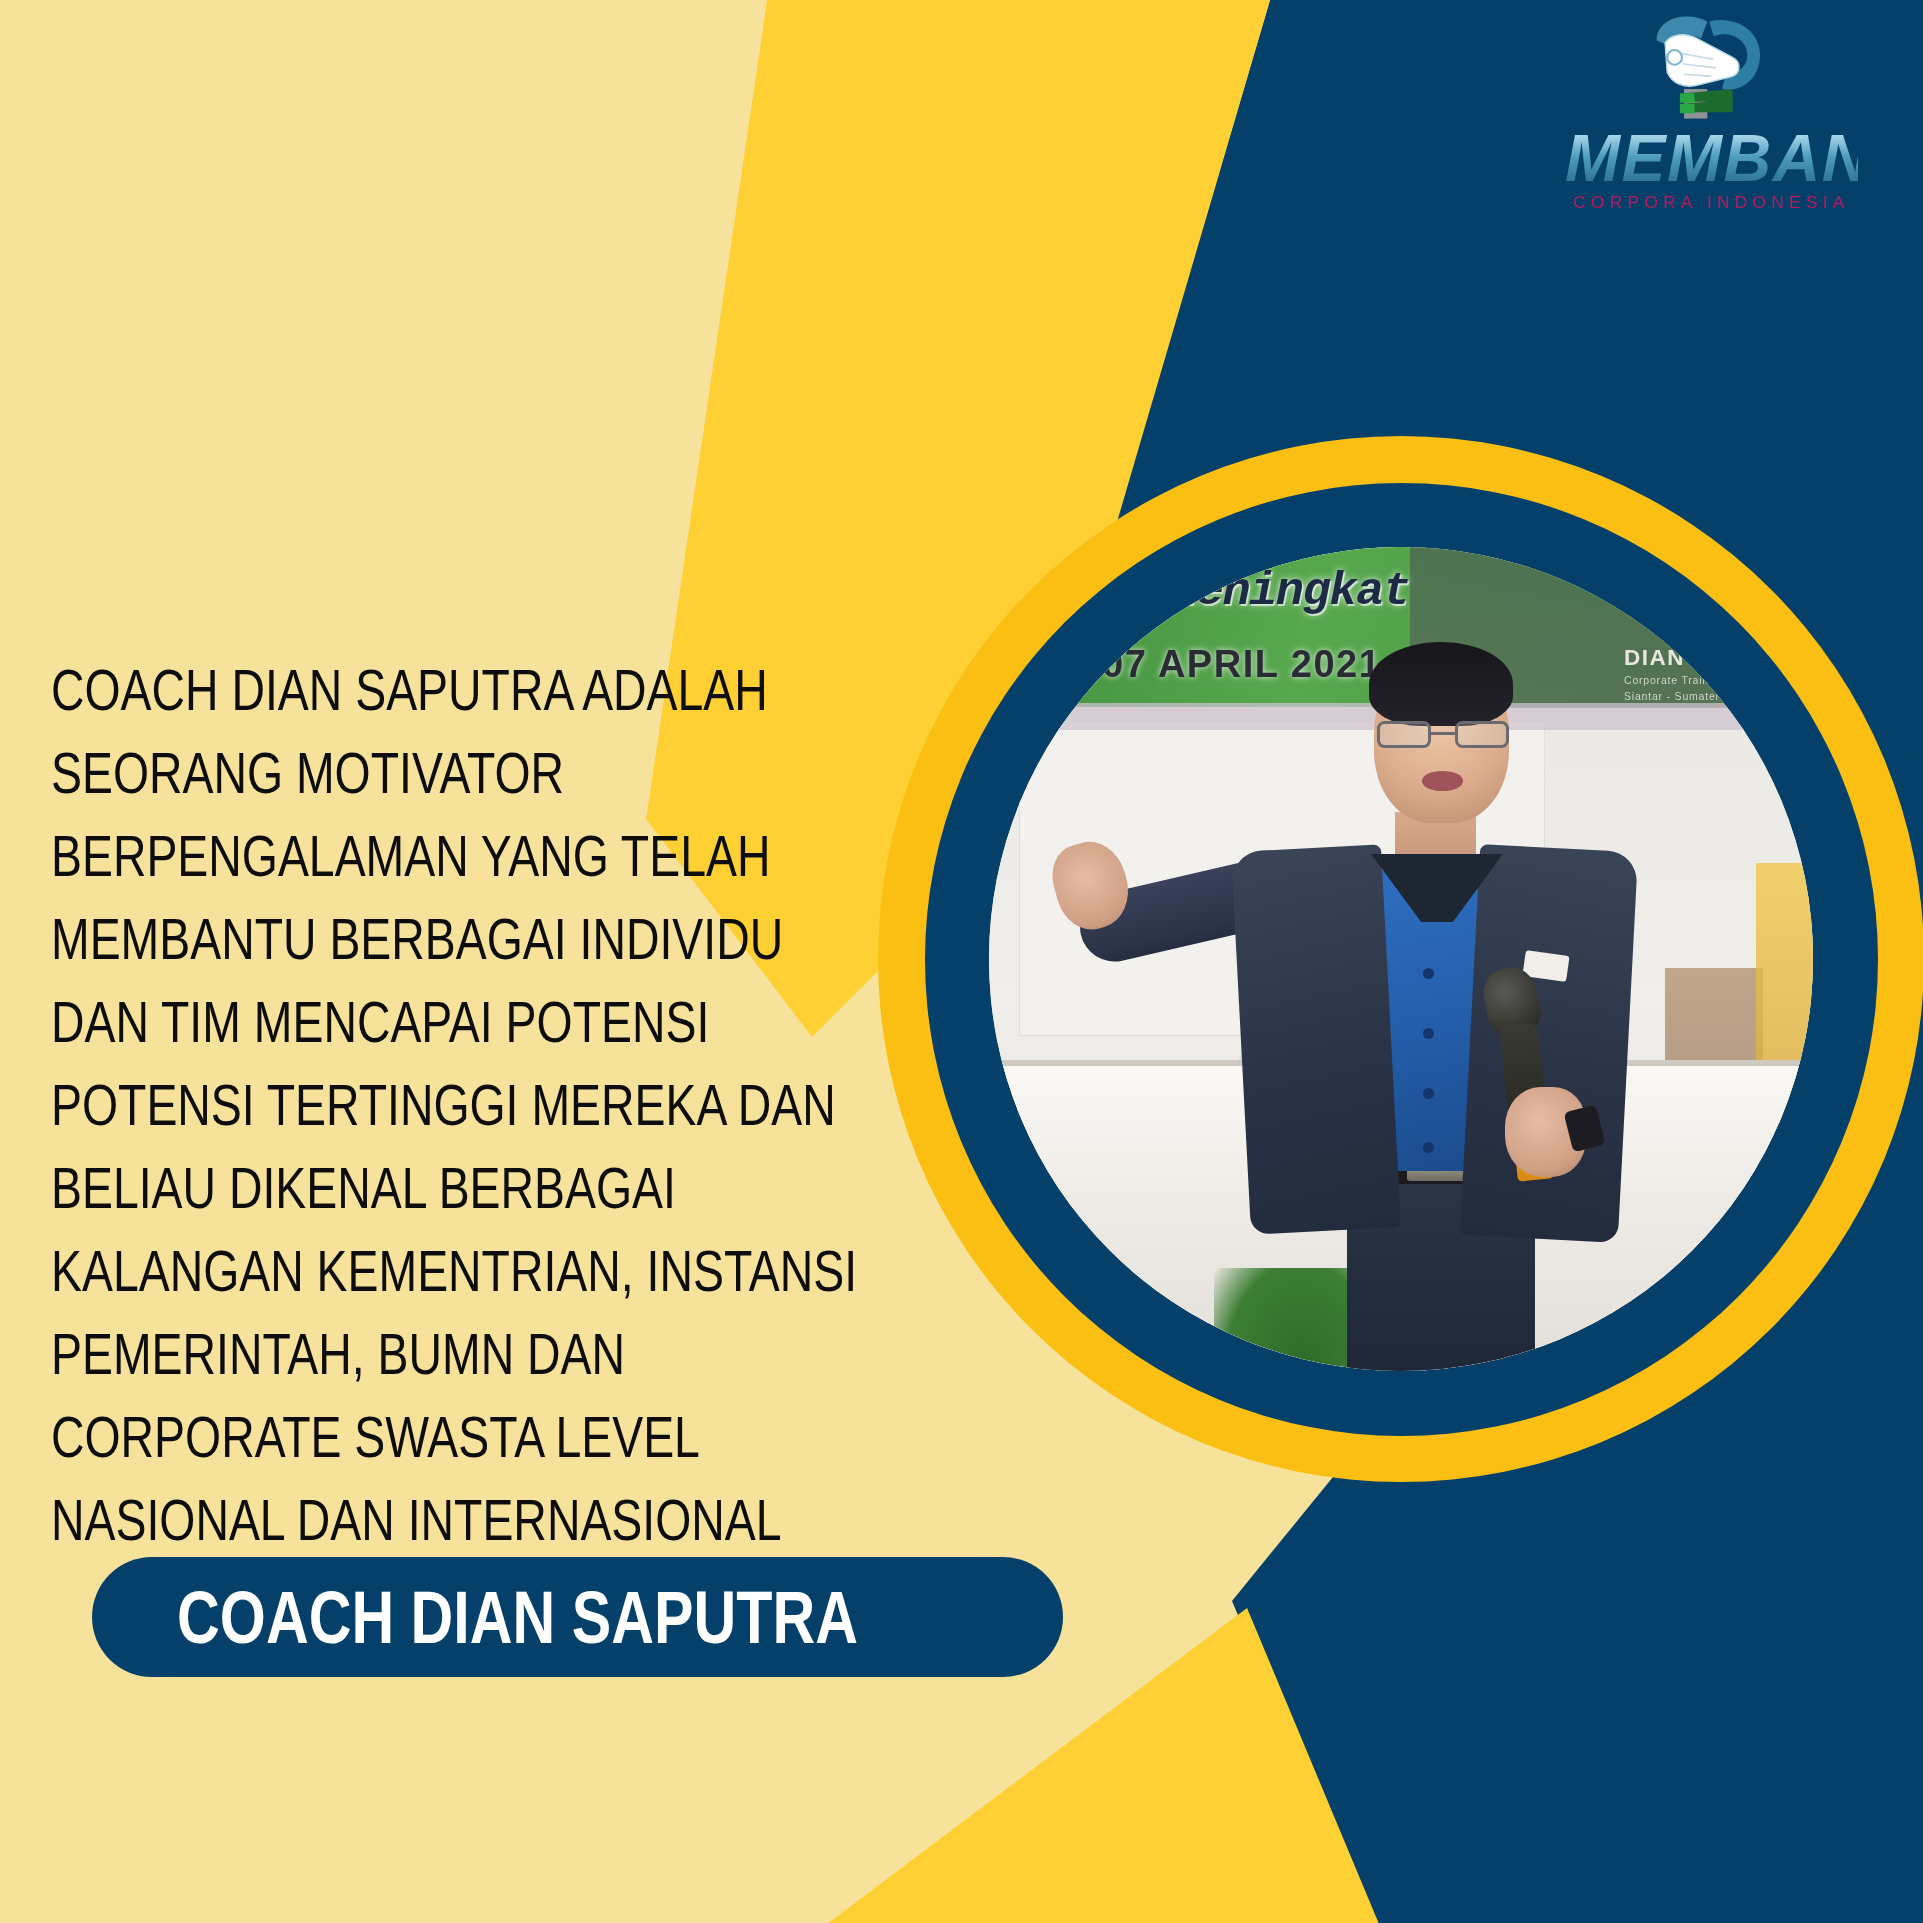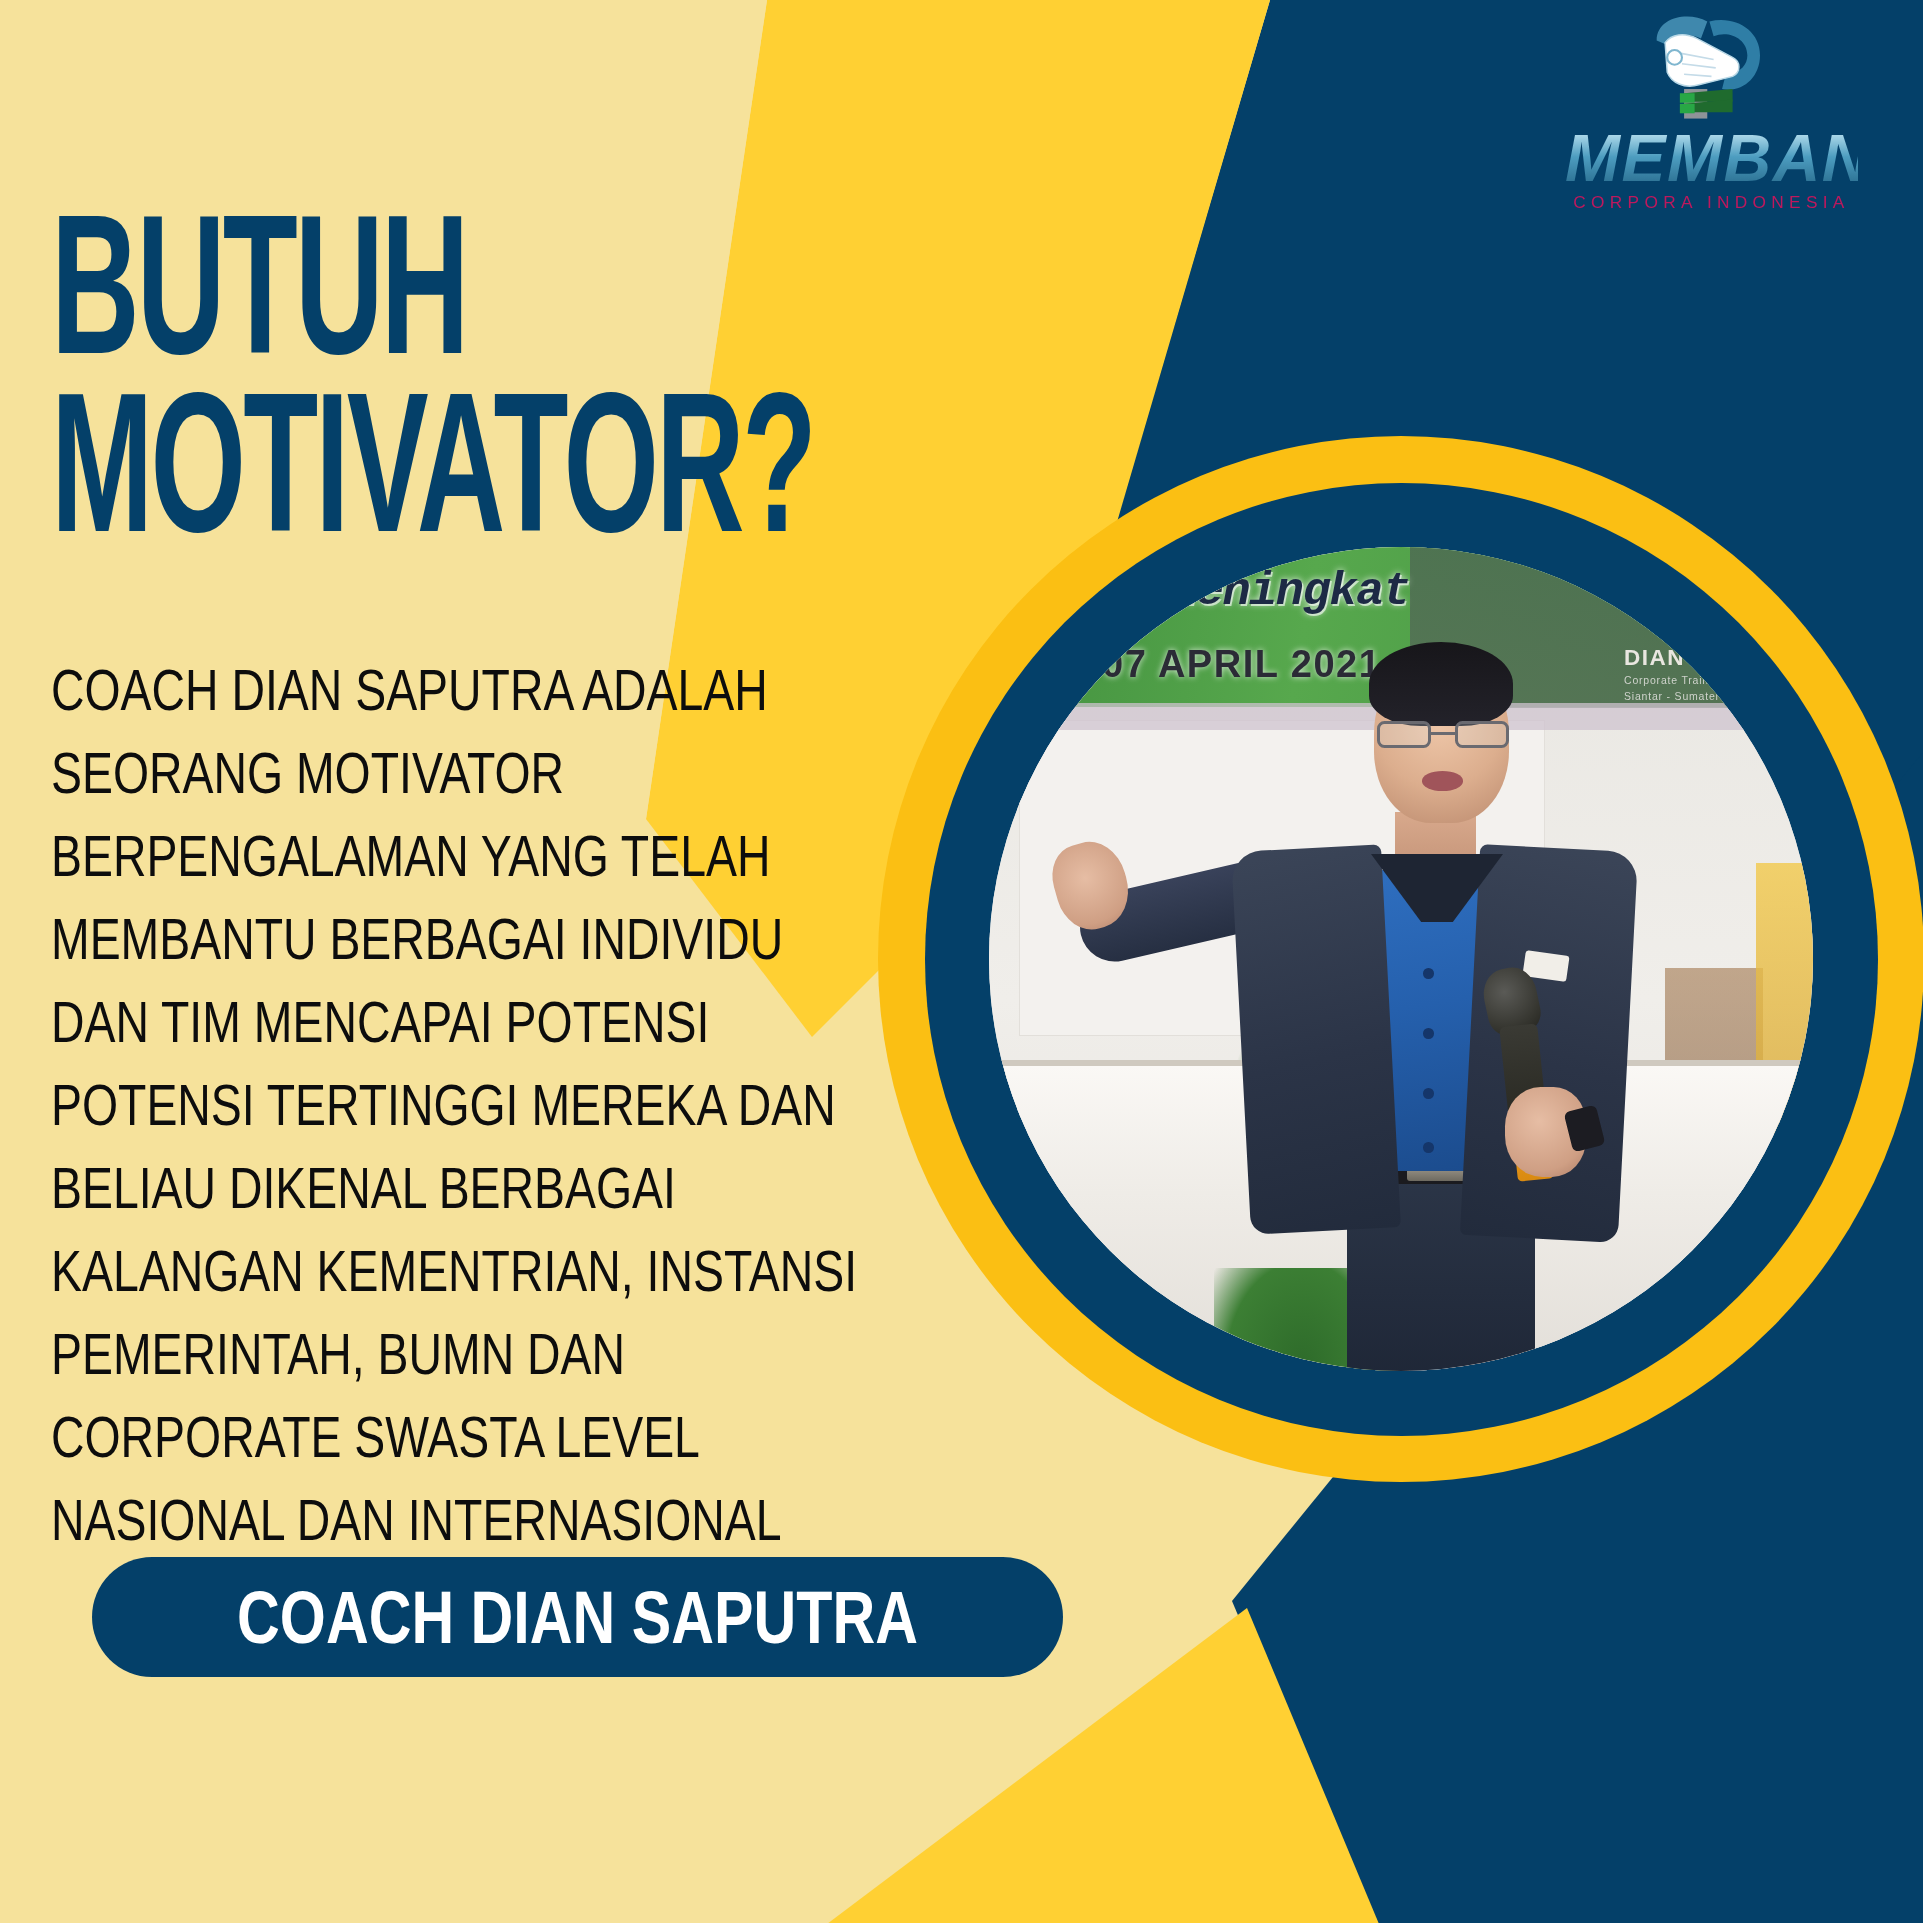--- a/index.html
+++ b/index.html
@@ -319,21 +319,21 @@
     white-space:nowrap;
     margin-bottom:25px;
   }
 
   
   .name-pill{
     position:absolute; left:92px; top:1557px;
     width:971px; height:120px;
     background:#044069;
     border-radius:60px;
-    display:flex; align-items:center; justify-content:center;
+    display:flex; align-items:center; justify-content:flex-start;
   }
   .name-pill span{
     font-family:"Liberation Sans Narrow","Liberation Sans", sans-serif;
     font-weight:bold;
     color:#ffffff;
     font-size:74px;
     letter-spacing:0px;
     transform:scaleX(0.80);
     white-space:nowrap;
   }
@@ -443,24 +443,20 @@
       </div>
       <div class="sp-mouth"></div>
       <div class="sp-mic-head"></div>
       <div class="sp-mic-body"></div>
       <div class="sp-mic-grip"></div>
       <div class="sp-hand2"></div>
       <div class="sp-watch"></div>
     </div>
   </div>
 
-  <div class="headline">
-    <div class="ln">BUTUH</div>
-    <div class="ln ln2">MOTIVATOR?</div>
-  </div>
 
   <div class="body-copy">
     <div class="bl">COACH DIAN SAPUTRA ADALAH</div>
     <div class="bl">SEORANG MOTIVATOR</div>
     <div class="bl">BERPENGALAMAN YANG TELAH</div>
     <div class="bl">MEMBANTU BERBAGAI INDIVIDU</div>
     <div class="bl">DAN TIM MENCAPAI POTENSI</div>
     <div class="bl">POTENSI TERTINGGI MEREKA DAN</div>
     <div class="bl">BELIAU DIKENAL BERBAGAI</div>
     <div class="bl">KALANGAN KEMENTRIAN, INSTANSI</div>

